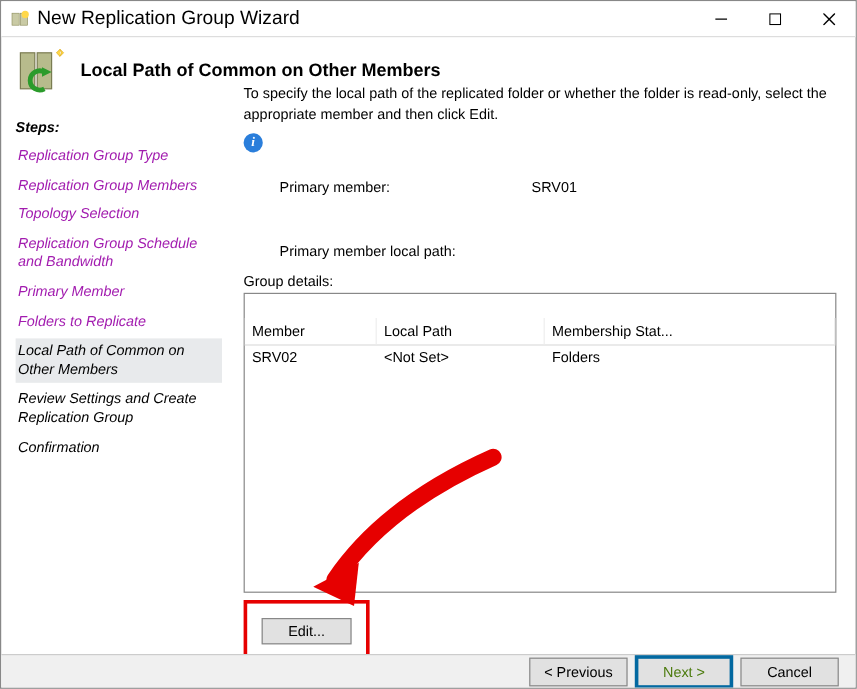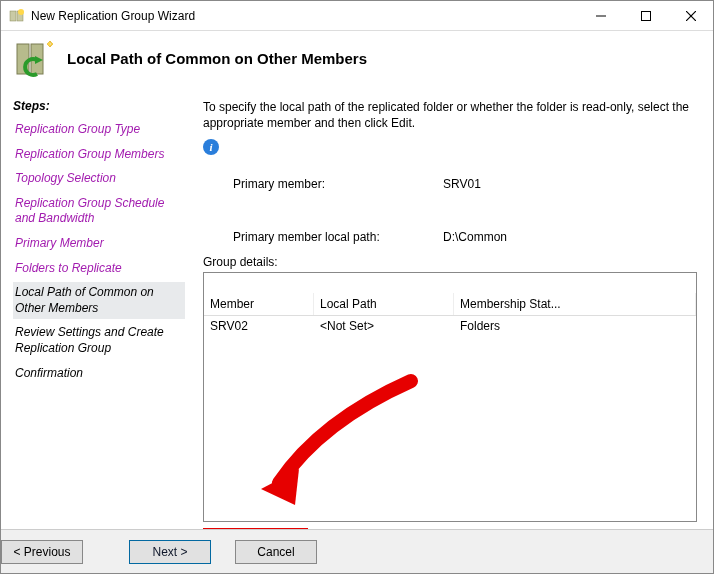--- a/index.html
+++ b/index.html
@@ -20,21 +20,21 @@
       align-items: center;
       padding-left: 8px;
       background: #fff;
       border-bottom: 1px solid #ddd;
     }
     .title-icon {
       width: 16px; height: 16px;
       margin-right: 6px;
       position: relative;
     }
-    .title-text { font-size: 12px; color: #000; }
+    .title-text { font-size: 16px; color: #000; }
     .win-controls {
       margin-left: auto;
       display: flex;
     }
     .win-btn {
       width: 45px; height: 29px;
       display: flex; align-items: center; justify-content: center;
       font-size: 14px;
       font-family: "Segoe UI Symbol", sans-serif;
     }
@@ -80,20 +80,21 @@
       background: #e8eaec;
     }
     .step.after {
       color: #000;
     }
     .content {
       flex: 1;
       padding: 10px 16px 0 14px;
       display: flex;
       flex-direction: column;
+      justify-content: center;
     }
     .instr { line-height: 1.35; margin-bottom: 6px; }
     .info-row {
       display: flex;
       align-items: flex-start;
       padding: 2px 0;
     }
     .info-icon-cell { width: 30px; }
     .info-icon {
       width: 16px; height: 16px;
@@ -146,33 +147,33 @@
       min-width: 75px;
     }
     .btn-edit-wrap {
       border: 3px solid #e60000;
       display: inline-block;
       padding: 12px;
     }
     .footer {
       position: absolute;
       left: 0; right: 0; bottom: 0;
-      height: 44px;
+      height: 28px;
       background: #f0f0f0;
       border-top: 1px solid #ccc;
       display: flex;
       align-items: center;
+      justify-content: flex-end;
       padding-right: 14px;
-      gap: 24px;
+      gap: 6px;
     }
     .footer .btn { min-width: 82px; padding: 4px 10px; }
     .btn.primary {
-      border: 1px solid #0369a1;
-      color: #0f172a;
-      margin-left: 22px;
+      border: 3px solid #0369a1;
+      color: #4d7c0f;
     }
     svg { display: block; }
     
     .arrow {
       position: absolute;
       left: 260px;
       top: 370px;
       pointer-events: none;
     }
   </style>
@@ -244,21 +245,20 @@
       <div class="info-icon-cell">
         <div class="info-icon">i</div>
       </div>
       <div class="info-details">
         <div class="kv">
           <div class="k">Primary member:</div>
           <div class="v">SRV01</div>
         </div>
         <div class="kv">
           <div class="k">Primary member local path:</div>
-          <div class="v">D:\Common</div>
         </div>
       </div>
     </div>
 
     <div class="section-label">Group details:</div>
 
     <div class="table-wrap">
       <div class="thead">
         <div class="th c1">Member</div>
         <div class="th c2">Local Path</div>

